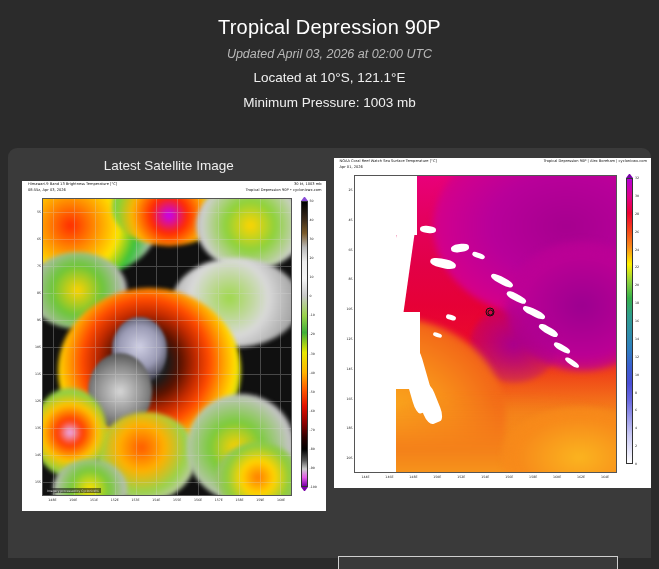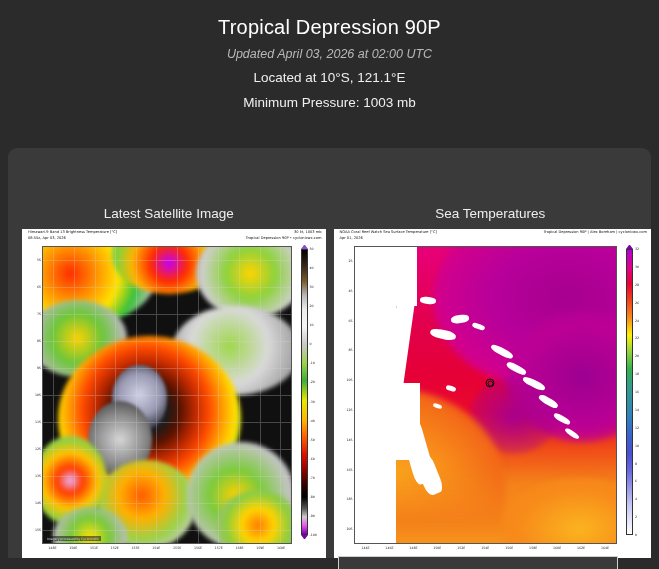--- a/index.html
+++ b/index.html
@@ -53,21 +53,21 @@
     color: #ffffff;
     font-size: 16px;
     font-weight: 400;
     margin: 16px 0 0 0;
     padding-left: 168px;
   }
   .panels {
     display: flex;
     margin-top: 10px;
   }
-  .panel { flex: 1 1 0; min-width: 0; margin-top: 48px; }
+  .panel { flex: 1 1 0; min-width: 0; }
   .panel-title {
     text-align: center;
     color: #ededed;
     font-size: 13.5px;
     font-weight: 400;
     margin: 0 0 8px 0;
   }
   .panel-figure {
     position: relative;
     background: #ffffff;
@@ -302,21 +302,20 @@
               <span style="top: 80%;">-70</span>
               <span style="top: 86.6667%;">-80</span>
               <span style="top: 93.3333%;">-90</span>
               <span style="top: 100%;">-100</span>
             </div>
           <div class="cbar-cap bot" style="border-top-color:#7a00a8;"></div>
         </div>
       </div>
 
       <div class="panel">
-        <div class="panel-title">Sea Temperatures</div>
 
         <div class="panel-figure fig-right">
 
           <div class="fig-head">
             <div class="hl">
               <div>NOAA Coral Reef Watch Sea Surface Temperature [°C]</div>
               <div>Apr 01, 2026</div>
             </div>
             <div class="hr">
               <div></div>

